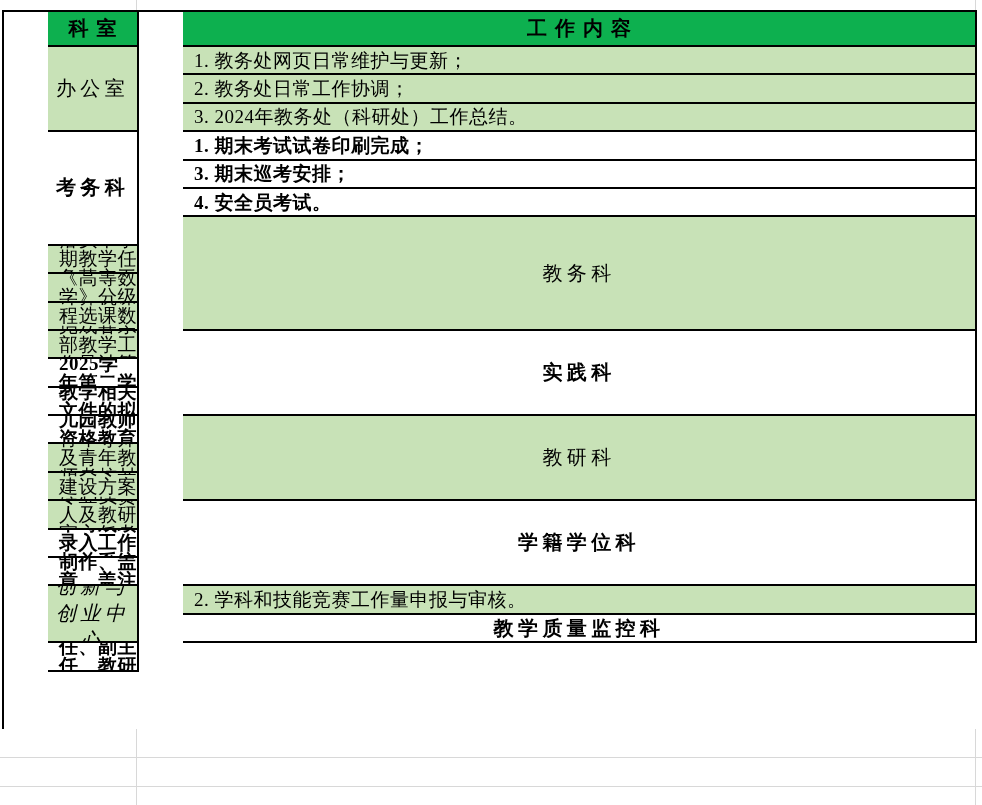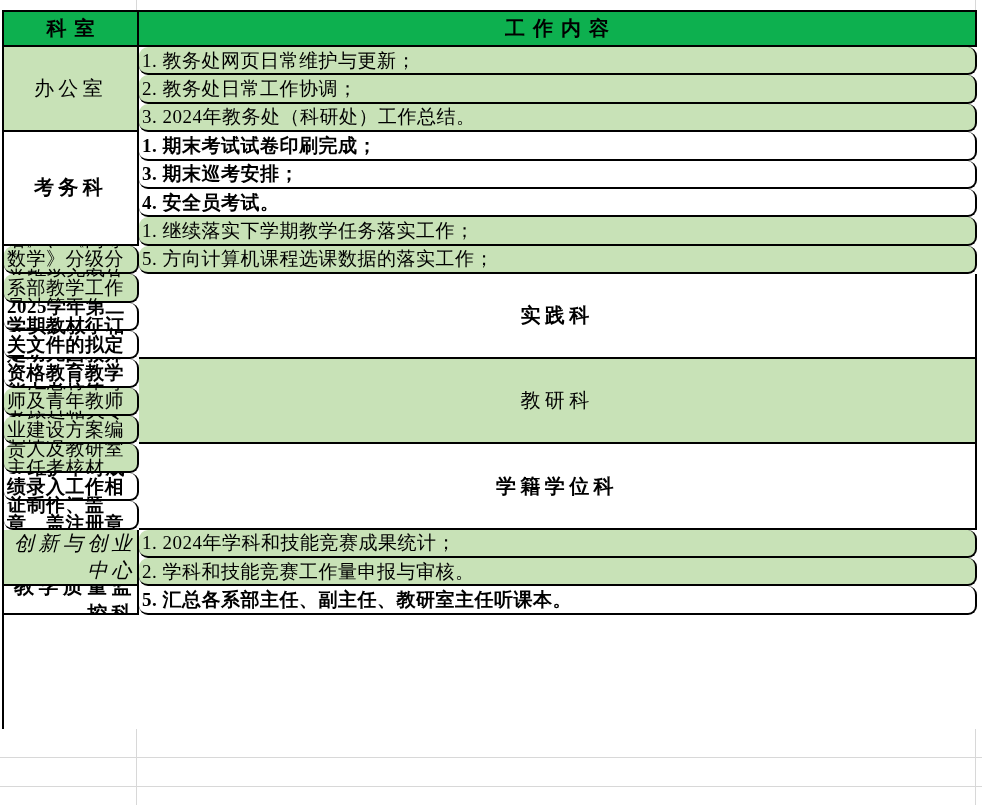--- a/index.html
+++ b/index.html
@@ -32,43 +32,43 @@
     background: #fff;
   }
   .cell {
     box-sizing: border-box;
     border-right: 2px solid var(--border, #000);
     border-bottom: 2px solid var(--border, #000);
     display: flex;
     align-items: center;
     overflow: hidden;
     white-space: normal;
+    margin-left: 44px;
   }
   .hdr {
     background: var(--header_bg, #0db04f);
     justify-content: center;
     font-weight: bold;
     font-size: 20px;
     letter-spacing: 0.4em;
     text-indent: 0.4em;
   }
   .dept {
     justify-content: center;
-    text-align: right;
+    text-align: center;
     font-size: 20px;
     letter-spacing: 0.22em;
     line-height: 1.35;
     padding: 4px 1px;
   }
   .item {
     font-size: 19px;
     letter-spacing: 0.5px;
-    padding-left: 3px;
+    padding-left: 11px;
     line-height: 1;
-    border-radius: 9px;
   }
   .green { background: var(--band_bg, #c8e2b7); }
   .white { background: var(--white_bg, #ffffff); font-weight: bold; }
   .span2 { grid-row: span 2; font-style: italic; }
   .span3 { grid-row: span 3; }
   .span4 { grid-row: span 4; }
 </style>
 </head>
 <body>
 
@@ -85,41 +85,41 @@
     <div class="cell dept green span3">办公室</div>
     <div class="cell item green">1. 教务处网页日常维护与更新；</div>
     <div class="cell item green">2. 教务处日常工作协调；</div>
     <div class="cell item green">3. 2024年教务处（科研处）工作总结。</div>
 
     <div class="cell dept white span4">考务科</div>
     <div class="cell item white">1. 期末考试试卷印刷完成；</div>
     <div class="cell item white">3. 期末巡考安排；</div>
     <div class="cell item white">4. 安全员考试。</div>
 
+    <div class="cell dept green span4">教务科</div>
     <div class="cell item green">1. 继续落实下学期教学任务落实工作；</div>
     <div class="cell item green">2. 《大学英语》、《高等数学》分级分类教学方案的制订工作；</div>
     <div class="cell item green">5. 方向计算机课程选课数据的落实工作；</div>
     <div class="cell item green">4. 继续完成各系部教学工作量计算工作。</div>
 
     <div class="cell dept white span3">实践科</div>
     <div class="cell item white">8. 做好2024-2025学年第二学期教材征订工作；</div>
     <div class="cell item white">2. 实践教学相关文件的拟定工作；</div>
     <div class="cell item white">1. 组织2024年师范生免试认定幼儿园教师资格教育教学能力考核笔试、面试工作。</div>
 
     <div class="cell dept green span3">教研科</div>
     <div class="cell item green">1. 汇总青年导师及青年教师考核材料；</div>
     <div class="cell item green">2. 跟进相关专业建设方案编制情况；</div>
     <div class="cell item green">3. 汇总专业负责人及教研室主任考核材料。</div>
 
     <div class="cell dept white span3">学籍学位科</div>
     <div class="cell item white">1. 维护平时成绩录入工作相关系统问题；</div>
     <div class="cell item white">2. 2024级学生证制作、盖章、盖注册章工作；</div>
 
     <div class="cell dept green span2">创新与创业中心</div>
-    <div class="cell item green">1. 2024年学科和技能竞赛成果统计；</div>
     <div class="cell item green">2. 学科和技能竞赛工作量申报与审核。</div>
 
     <div class="cell dept white">教学质量监控科</div>
     <div class="cell item white">5. 汇总各系部主任、副主任、教研室主任听课本。</div>
   </div>
 
   <div class="gridline v" style="left:136px; top:729px; height:76px;"></div>
   <div class="gridline v" style="left:975px; top:729px; height:76px;"></div>
   <div class="gridline h" style="top:757px;"></div>
   <div class="gridline h" style="top:786px;"></div>

